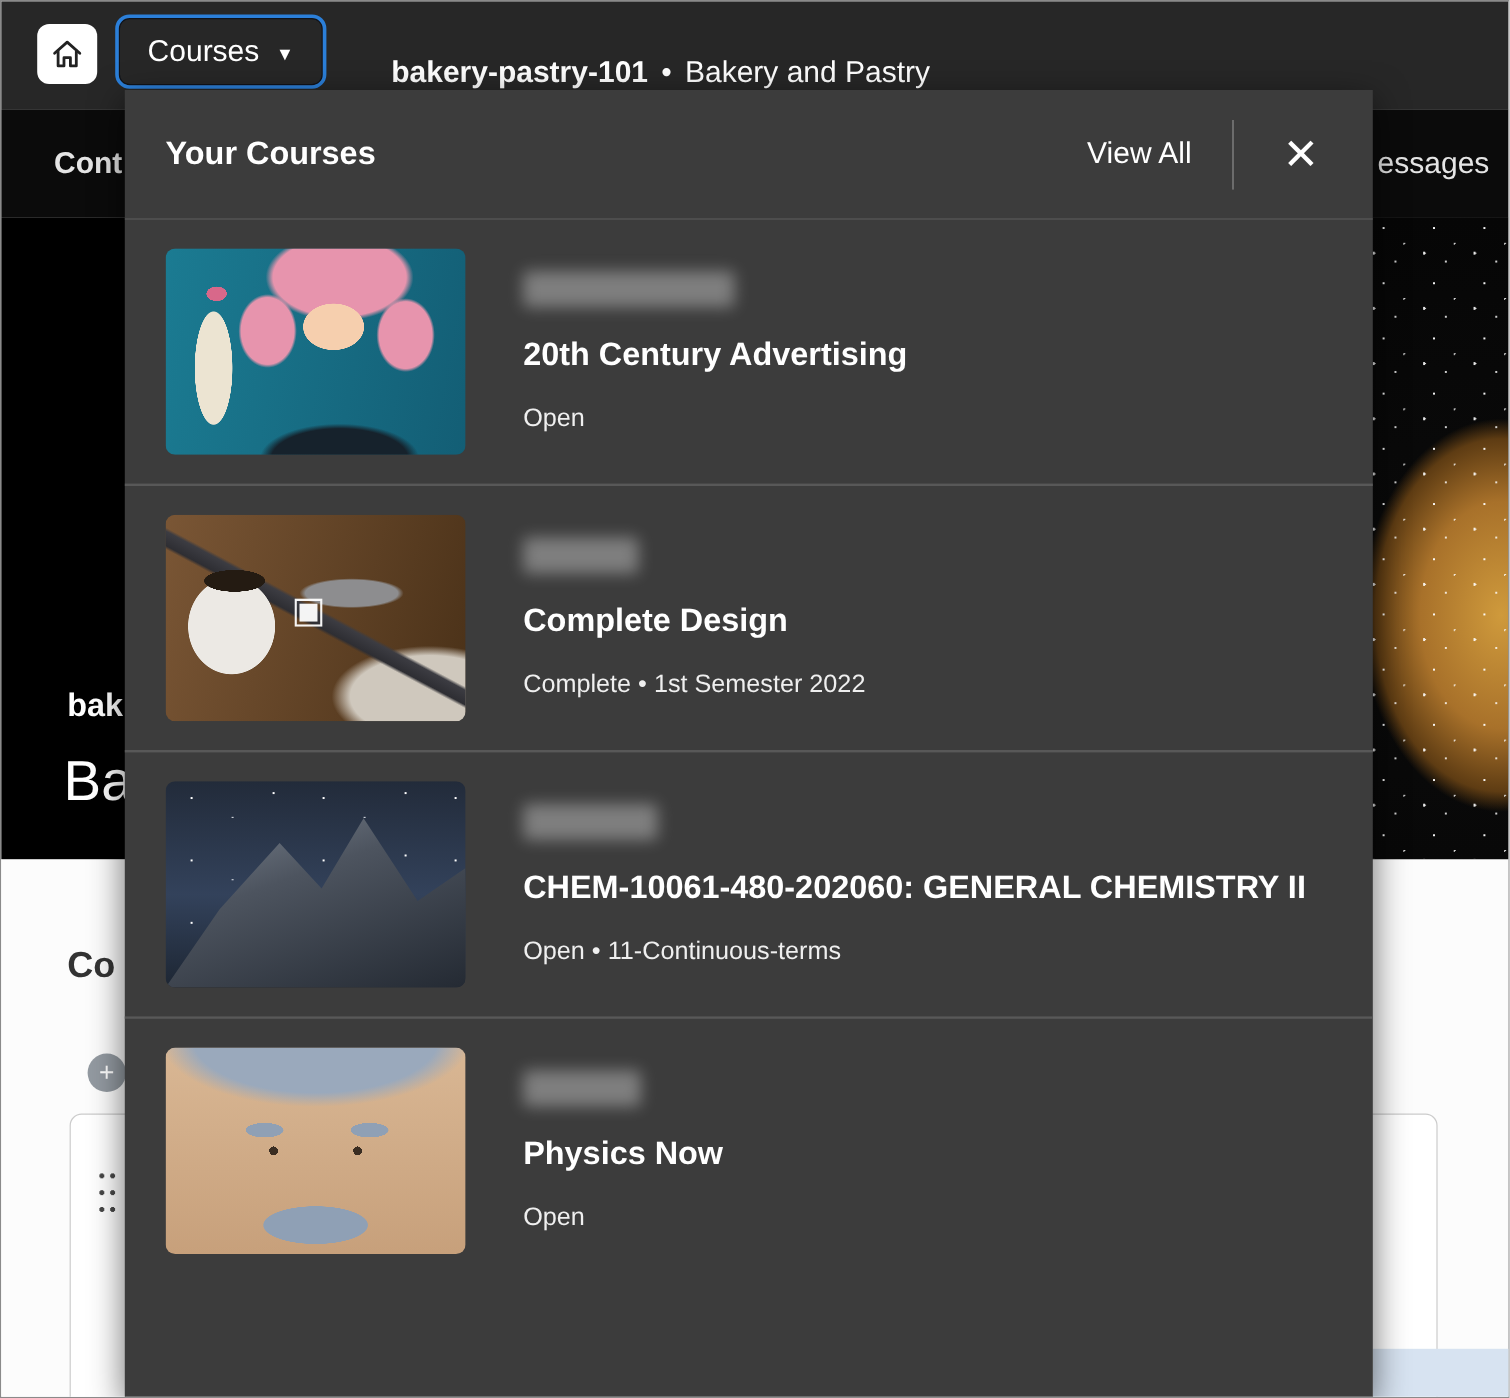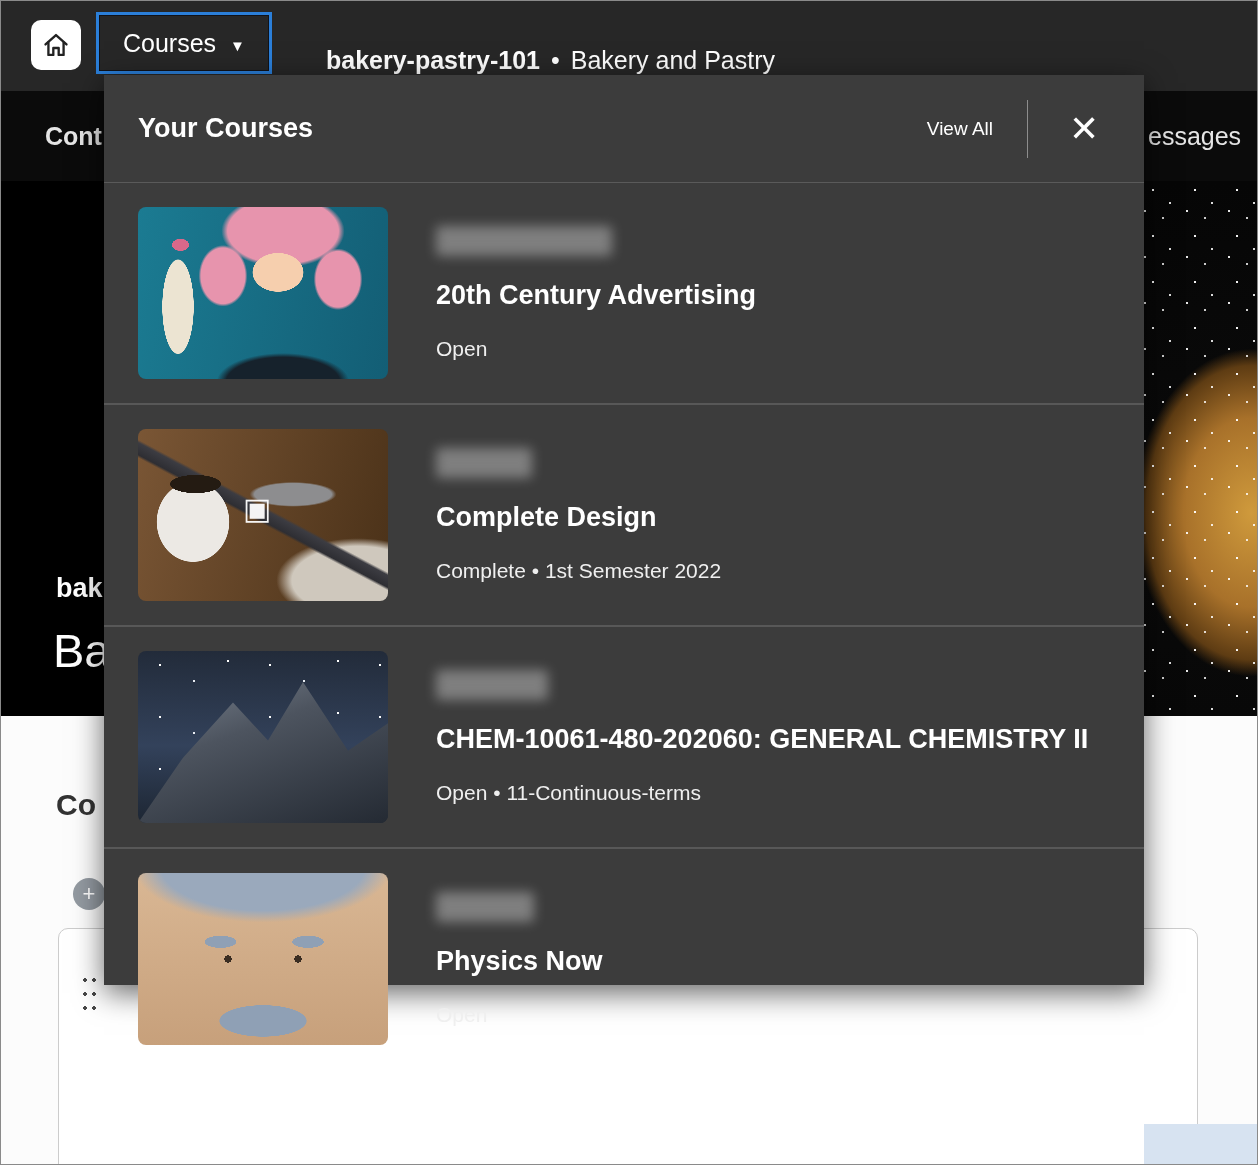--- a/index.html
+++ b/index.html
@@ -3,21 +3,21 @@
 <meta charset="utf-8">
 <style>
   * { margin:0; padding:0; box-sizing:border-box; }
   html,body { width:1258px; height:1165px; font-family:"Liberation Sans", sans-serif; background:#fff; }
   .viewport { position:relative; width:1258px; height:1165px; overflow:hidden; border:1px solid #8a8a8a; background:#fff; }
 
   
   .topbar { position:absolute; left:0; top:0; width:100%; height:90px; background:#272727; z-index:2; }
   .home-btn { position:absolute; left:30px; top:19px; width:50px; height:50px; background:#fff; border-radius:10px;
               display:flex; align-items:center; justify-content:center; cursor:pointer; }
-  .courses-btn { position:absolute; left:95px; top:11px; height:62px; border:3px solid #2b7fd9; border-radius:0;
+  .courses-btn { position:absolute; left:95px; top:11px; height:62px; border:3px solid #2b7fd9; border-radius:12px;
                  display:flex; align-items:center; gap:14px; padding:0 24px; color:#fff; font-size:25px; cursor:pointer;
                  background:#272727; box-shadow:0 0 0 1px #10131a inset; }
   .chevron { font-size:15px; line-height:1; transform:translateY(2px); }
   .breadcrumb { position:absolute; left:325px; top:14px; height:90px; display:flex; align-items:center; gap:11px;
                 color:#fff; font-size:25px; white-space:nowrap; }
   .breadcrumb .bc-id { font-weight:700; }
 
   
   .tabbar { position:absolute; left:0; top:90px; width:100%; height:90px; background:#0b0b0b; z-index:1; }
   .tab-partial { position:absolute; top:0; height:90px; display:flex; align-items:center; color:#e5e5e5; font-size:25px; font-weight:700; cursor:pointer; }
@@ -44,26 +44,26 @@
   .add-btn { position:absolute; left:72px; top:162px; width:32px; height:32px; border-radius:50%; background:#939aa1;
              color:#fff; font-size:22px; display:flex; align-items:center; justify-content:center; cursor:pointer; }
   .content-card { position:absolute; left:57px; top:212px; width:1140px; height:400px; background:#fff;
                   border:1px solid #ccc; border-radius:10px; }
   .drag-handle { position:absolute; left:23px; top:48px; width:18px; height:42px;
                  background-image:radial-gradient(2.4px 2.4px at 3px 3px, #474747 85%, transparent 86%);
                  background-size:9px 14px; cursor:grab; }
   .bg-panel-blue { position:absolute; left:1143px; top:1123px; width:115px; height:42px; background:#d7e3f1; z-index:1; }
 
   
-  .flyout { position:absolute; left:103px; top:74px; width:1040px; height:910px; background:#3c3c3c;
+  .flyout { position:absolute; left:103px; top:74px; width:1040px; height:1091px; background:#3c3c3c;
             box-shadow:0 8px 28px rgba(0,0,0,.6); z-index:5; color:#fff; }
   .flyout-header { display:flex; align-items:center; height:108px; padding:0 34px; border-bottom:1px solid #5a5a5a; }
   .flyout-title { font-size:27px; font-weight:700; }
   .flyout-spacer { flex:1; }
-  .view-all { font-size:19px; cursor:pointer; margin-right:34px; }
+  .view-all { font-size:25px; cursor:pointer; margin-right:34px; }
   .hdr-divider { width:1px; height:58px; background:#8d8d8d; margin-right:30px; }
   .close-btn { width:52px; height:58px; display:flex; align-items:center; justify-content:center;
                font-size:36px; font-weight:400; cursor:pointer; }
   .section-title { font-size:27px; font-weight:700; margin:38px 34px 6px; }
 
   .course-row { display:flex; align-items:center; gap:32px; padding:24px 34px; border-bottom:2px solid #585858; cursor:pointer; }
   .course-row:last-child { border-bottom:none; }
   .course-img { width:250px; height:172px; border-radius:8px; flex:none; position:relative; overflow:hidden; }
   .course-text { display:flex; flex-direction:column; min-width:0;margin-left:16px; }
   .blur-badge { height:30px; border-radius:4px; background:#9b9b9b; filter:blur(6px); opacity:.7; margin-bottom:24px; }

